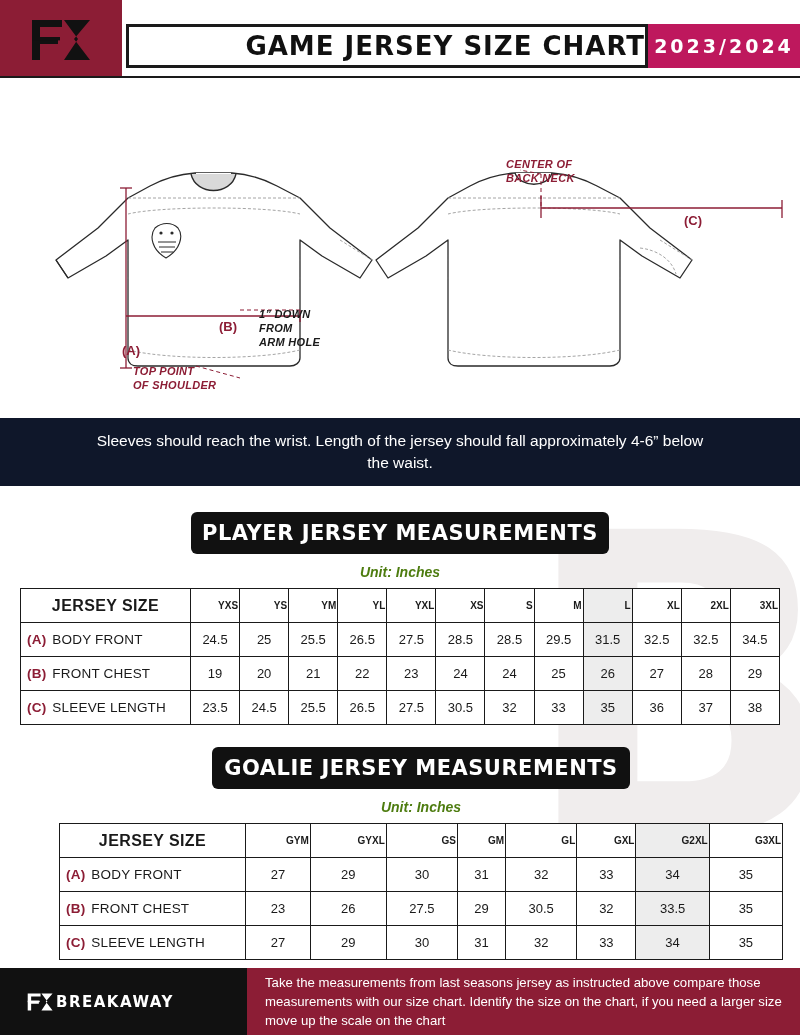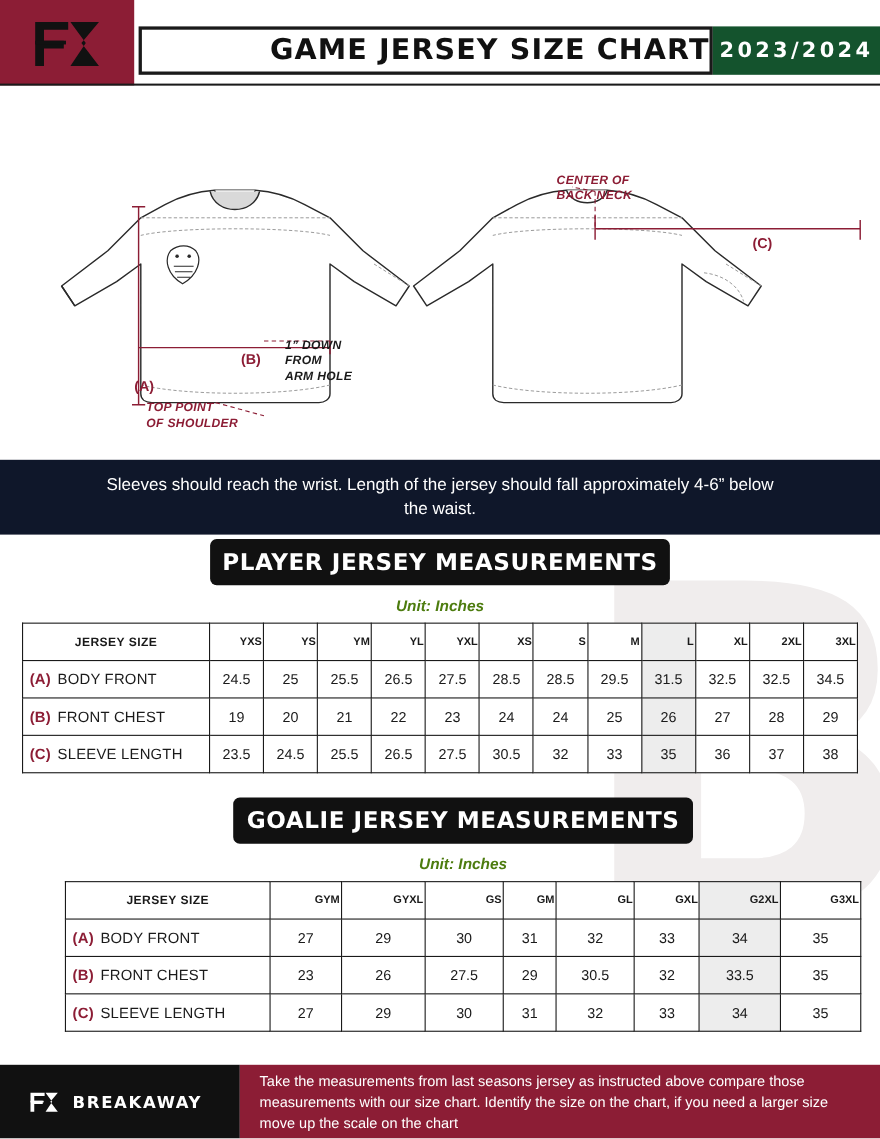--- a/index.html
+++ b/index.html
@@ -61,21 +61,21 @@
     font-family: "DejaVu Sans", sans-serif;
     font-weight: 700;
     font-size: 26px;
     letter-spacing: 1px;
     color: #111;
   }
   .header-season {
     position: absolute;
     right: 0; top: 24px;
     width: 152px; height: 44px;
-    background: #14532d;
+    background: #be185d;
     color: #fff;
     display: flex;
     align-items: center;
     justify-content: center;
     font-family: "DejaVu Sans", sans-serif;
     font-weight: 700;
     font-size: 19px;
     letter-spacing: 3px;
   }
   .header-underline {
@@ -134,21 +134,21 @@
   .note-text {
     font-size: 15.5px;
     line-height: 1.45;
     max-width: 620px;
   }
 
   
   .section {
     position: relative;
     z-index: 2;
-    padding-top: 4px;
+    padding-top: 26px;
   }
   .section-pill {
     margin: 0 auto;
     width: 418px;
     height: 42px;
     background: #111111;
     border-radius: 6px;
     color: #ffffff;
     display: flex;
     align-items: center;
@@ -188,38 +188,37 @@
     padding-left: 6px;
     font-size: 13.5px;
     letter-spacing: .2px;
     white-space: nowrap;
   }
   .row-label .tag {
     color: #8c1d35;
     font-weight: 700;
     margin-right: 6px;
   }
-  .hdr-label { text-align: center; font-size: 11px; letter-spacing: .4px; }
+  .hdr-label { text-align: center; font-size: 16px; letter-spacing: .4px; }
   .highlight { background: #ededed; }
 
   
   .footer {
     position: absolute;
     left: 0; bottom: 0;
     width: 800px;
     height: 67px;
     display: flex;
     z-index: 3;
   }
   .footer-brand {
-    width: 218px;
+    width: 247px;
     background: #111111;
     display: flex;
     align-items: center;
-    gap: 10px;
     padding-left: 26px;
   }
   .footer-brand-name {
     color: #ffffff;
     font-family: "DejaVu Sans", sans-serif;
     font-weight: 700;
     font-size: 15px;
     letter-spacing: 1.5px;
   }
   .footer-text {

